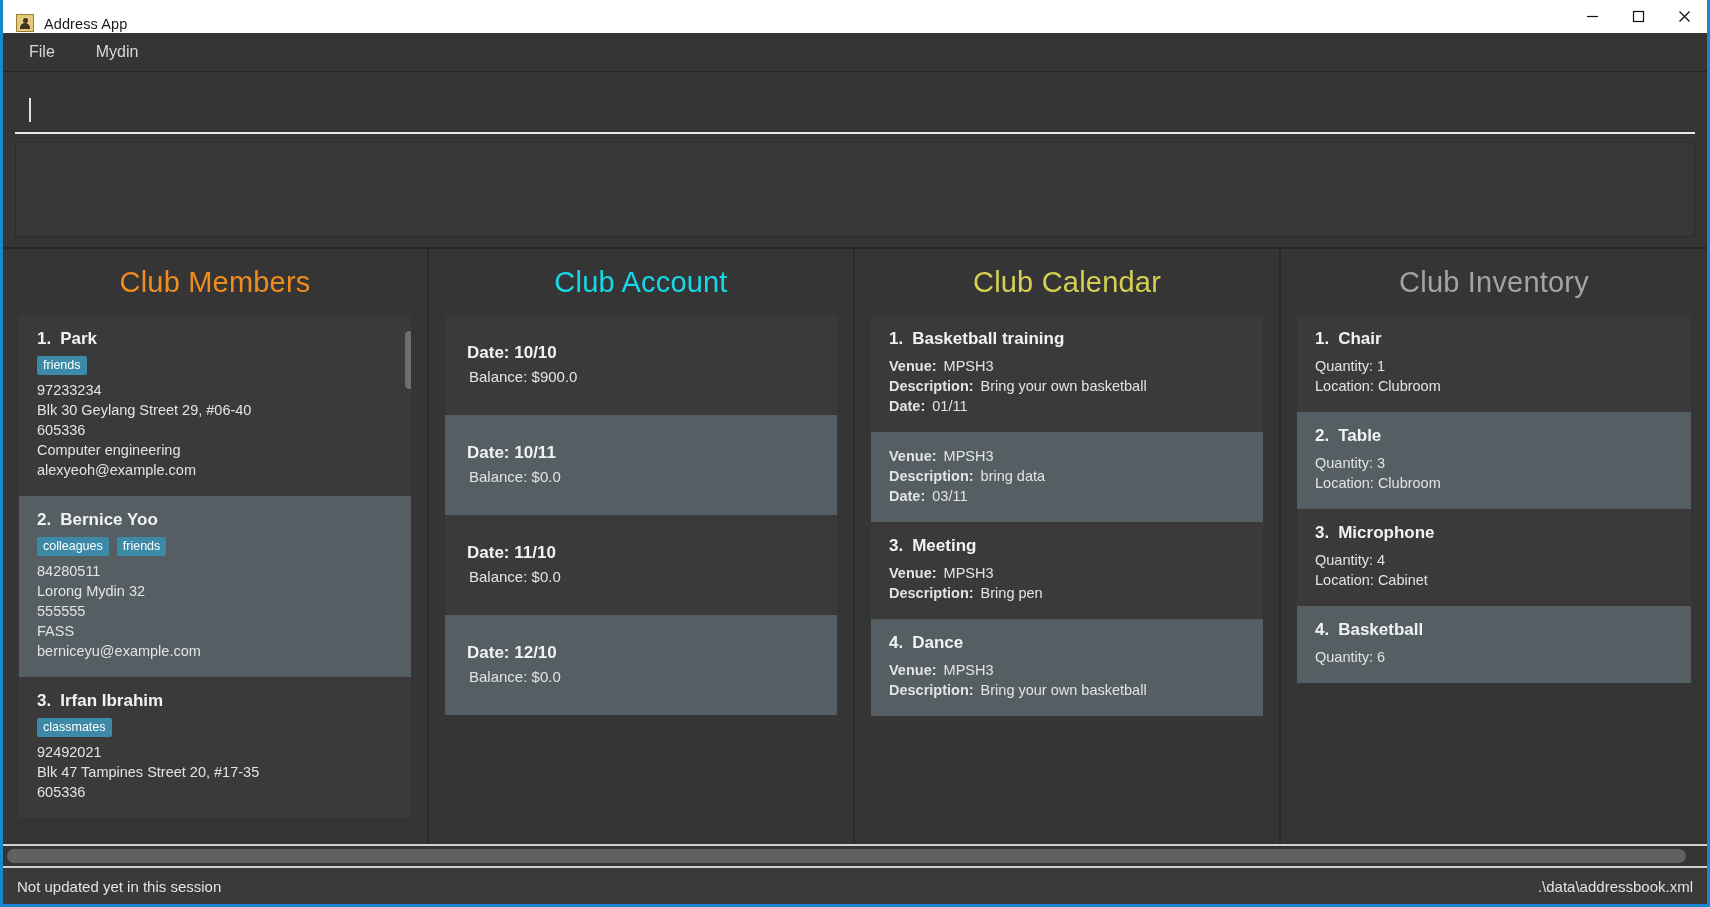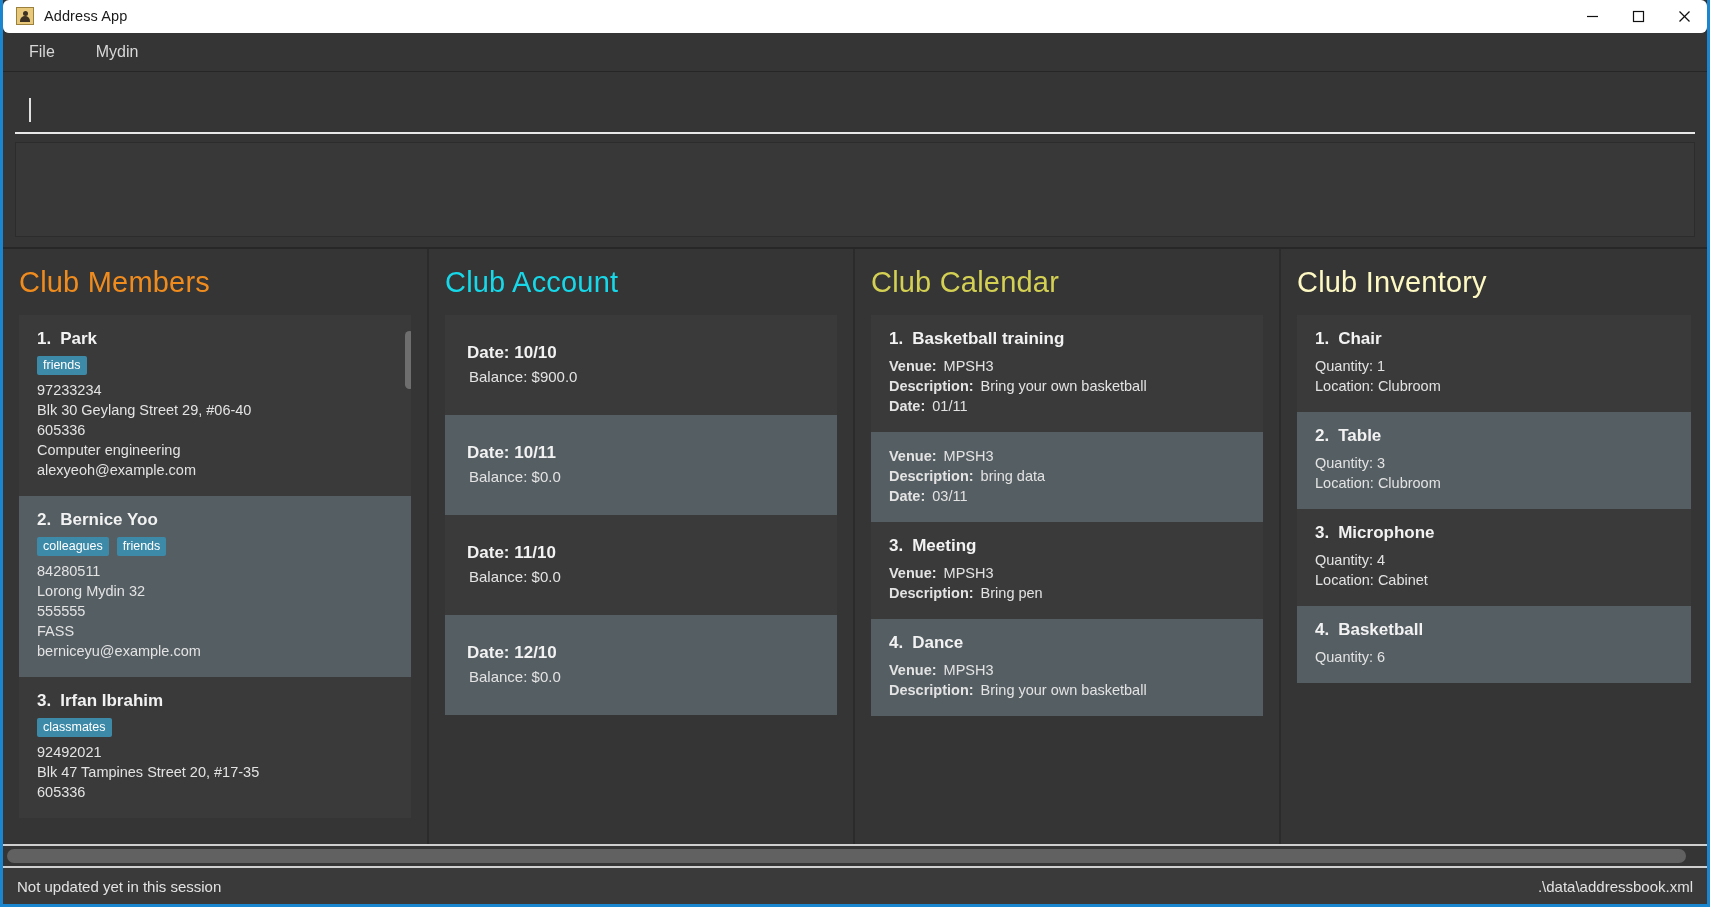--- a/index.html
+++ b/index.html
@@ -16,23 +16,22 @@
     background: #323232;
     border-left: 3px solid #1a86d0;
     border-right: 3px solid #1a86d0;
     border-bottom: 3px solid #1a86d0;
   }
 
   
   .titlebar {
     height: 44px; flex: 0 0 32px;
     background: #ffffff;
-    display: flex; align-items: center;
+    display: flex; align-items: flex-end;
     border-bottom: 1px solid #ffffff;
-    border-radius: 6px;
   }
   .title-icon {
     width: 18px; height: 18px; margin-left: 13px; margin-right: 10px;
     background: #e8c87a;
     border: 1px solid #9b7f3d;
     display: flex; align-items: center; justify-content: center;
     position: relative;
   }
   .title-icon::before {
     content: ""; position: absolute;
@@ -122,24 +121,24 @@
     flex: 1 1 25%;
     min-width: 0;
     display: flex; flex-direction: column;
     border-right: 2px solid #2b2b2b;
     background: #353535;
     position: relative;
   }
   .panel:last-child { border-right: none; }
 
   .panel-title {
-    text-align: left;
+    text-align: center;
     font-size: 29px;
     font-weight: 400;
-    padding: 17px 0 16px 16px;
+    padding: 17px 0 16px 0;
     flex: 0 0 auto;
     letter-spacing: .2px;
   }
 
   .panel-list {
     flex: 1 1 auto;
     position: relative;
     overflow: hidden;
     margin: 0 16px 0 16px;
     display: flex;
@@ -378,21 +377,21 @@
               <span class="idx">4.</span><span>Dance</span>
             </div>
             <div class="card-line"><span class="lbl">Venue:</span><span>MPSH3</span></div>
             <div class="card-line"><span class="lbl">Description:</span><span>Bring your own basketball</span></div>
           </div>
         </div>
       </div>
     </div>
 
     <div class="panel">
-      <div class="panel-title" style="color: #fef9c3;">Club Inventory</div>
+      <div class="panel-title" style="color: #a3a3a3;">Club Inventory</div>
       <div class="panel-list">
 
         <div class="list-inner">
           <div class="card odd">
             <div class="card-head">
               <span class="idx">1.</span><span>Chair</span>
             </div>
             <div class="card-line">Quantity: 1</div>
             <div class="card-line">Location: Clubroom</div>
           </div>

